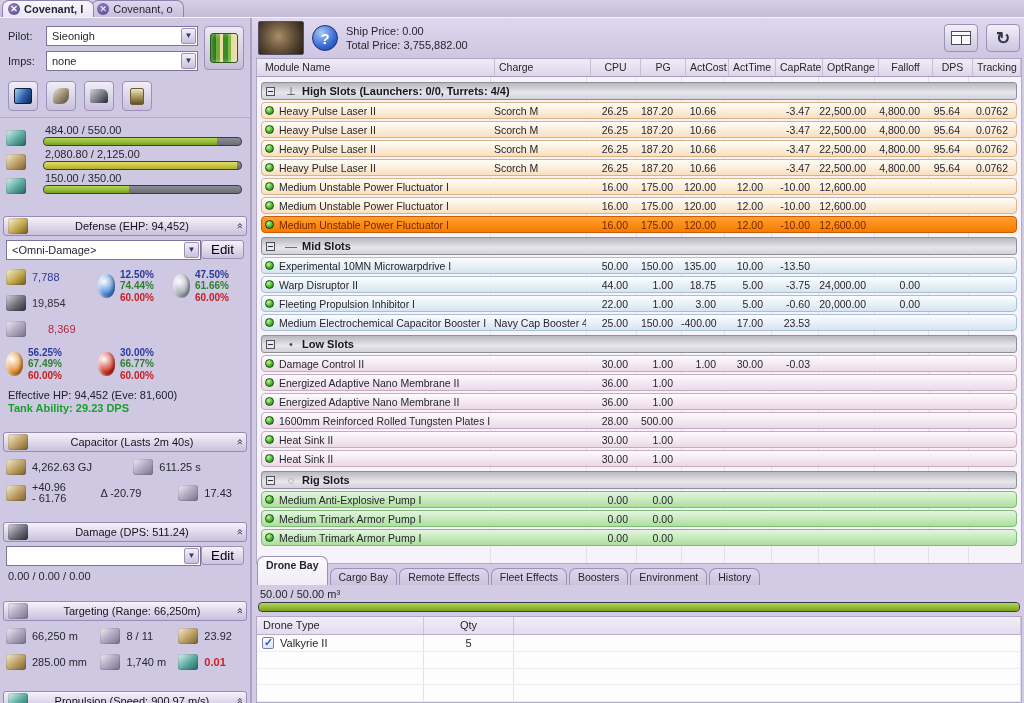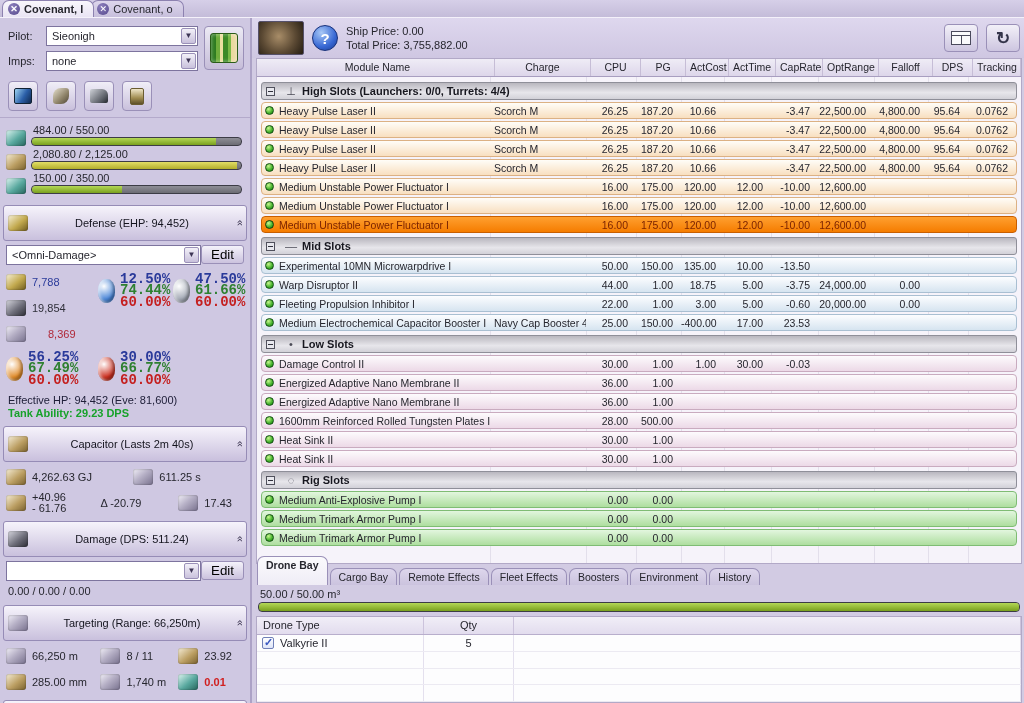--- a/index.html
+++ b/index.html
@@ -37,48 +37,48 @@
     border:1px solid #2a5c18; box-shadow:inset 0 0 4px rgba(255,255,255,.5); }
   .iconrow { display:flex; gap:8px; padding:8px 8px 6px; }
   .tbtn { width:30px; height:30px; border:1px solid #9a90b8; border-radius:4px;
     background:linear-gradient(#f0eef7,#c9c0dc); display:flex; align-items:center; justify-content:center; }
   .ic-screen { width:18px; height:16px; border-radius:2px; border:1px solid #123; background:linear-gradient(120deg,#9fd4f2,#2b5fa8 55%,#102a50); }
   .ic-fly { width:16px; height:16px; border-radius:50% 20% 50% 20%; background:linear-gradient(135deg,#e8e2d0,#8d8268 60%,#4e4636); }
   .ic-turret { width:18px; height:14px; border-radius:2px 6px 2px 2px; background:linear-gradient(135deg,#cfd2d8,#5a5e66 70%,#23262c); }
   .ic-chip { width:14px; height:17px; border-radius:2px; background:linear-gradient(#efe6c8,#a08c50 60%,#5e5028); border:1px solid #6a5c30; }
 
   .bars { border-top:1px solid #b4aacb; padding:4px 8px 4px 6px; }
-  .bar-row { display:flex; align-items:flex-end; gap:5px; margin:2px 0; }
+  .bar-row { display:flex; align-items:flex-end; gap:17px; margin:2px 0; }
   .bar-col { flex:1; }
   .bar-txt { padding-left:2px; margin-bottom:1px; }
   .track { height:9px; border:1px solid #3c3c46; border-radius:4px; background:linear-gradient(#8e8e96,#6c6c74); overflow:hidden; }
   .fill { height:100%; border-radius:3px 0 0 3px; }
 
   .gicon { display:inline-block; width:20px; height:16px; border-radius:3px; flex:0 0 auto;
     background:linear-gradient(140deg,#f2f0f8 0%,#b6b0c6 45%,#766f8c 100%); box-shadow:inset 0 0 2px rgba(0,0,0,.4); }
   .gicon.teal { background:linear-gradient(140deg,#dff6f2,#58a89e 55%,#27645c); }
   .gicon.tan  { background:linear-gradient(140deg,#f6eed8,#bb9e62 55%,#78602e); }
   .gicon.gold { background:linear-gradient(140deg,#f8f2da,#c2a94e 55%,#6e5a1e); }
   .gicon.darkm{ background:linear-gradient(140deg,#d8d8e0,#6e6e7a 55%,#2c2c34); }
 
-  .phead { display:flex; align-items:center; height:36px; margin:5px 3px 2px; padding:0 4px;
+  .phead { display:flex; align-items:center; height:20px; margin:16px 3px 2px; padding:0 4px;
     background:linear-gradient(#f6f3fb,#c9c0dd); border:1px solid #968cb6; border-radius:3px; }
   .phead .ptitle { flex:1; text-align:center; color:#14141e; }
   .chev { display:inline-block; transform:rotate(-90deg); font-size:11px; color:#3a3450; }
 
   .editrow { display:flex; padding:2px 6px; }
   .btn { height:19px; padding:0 9px; border:1px solid #9a90b8; border-radius:3px;
     background:linear-gradient(#f4f2fa,#cbc2de); line-height:17px; }
 
   .defgrid { display:grid; grid-template-columns:92px 1fr 1fr; padding:2px 2px 0 6px; }
   .hpcol { display:flex; flex-direction:column; justify-content:space-around; }
   .hpitem { display:flex; align-items:center; gap:6px; height:26px; }
   .rescell { display:flex; align-items:center; gap:5px; height:44px; }
   .ricon { width:17px; height:24px; border-radius:45%; flex:0 0 auto; box-shadow:inset 2px 0 3px rgba(255,255,255,.55), inset -2px -2px 3px rgba(0,0,0,.35); }
-  .resvals { line-height:11.5px; font-weight:bold; font-size:14px;font-family:Liberation Mono, monospace; }
+  .resvals { line-height:11.5px; font-weight:bold; font-size:10px; }
   .ehp { padding:3px 0 0 8px; color:#20203a; }
   .tank { padding:1px 0 2px 8px; color:#17a22a; font-weight:bold; }
 
   .srow2 { display:grid; grid-template-columns:1.15fr 1fr; padding:2px 6px; }
   .srow3 { display:grid; grid-template-columns:1.15fr 0.95fr 0.8fr; padding:2px 6px; }
   .scell { display:flex; align-items:center; gap:6px; min-height:22px; }
   .two-line { line-height:11px; }
   .red { color:#d02020; font-weight:bold; }
   .plain-row { padding:2px 6px 3px 8px; }
 
@@ -94,21 +94,21 @@
   .spacer { flex:1; }
   .sqbtn { width:34px; height:28px; border:1px solid #9a90b8; border-radius:4px;
     background:linear-gradient(#f2f0f8,#cdc5e0); display:flex; align-items:center; justify-content:center; }
   .colicon { width:20px; height:14px; border:1px solid #4a4a5c; background:#fafafc; position:relative; }
   .colicon i { position:absolute; background:#4a4a5c; }
   .refresh { font-size:17px; font-weight:bold; color:#34344a; line-height:1; }
 
   .modtable { flex:1; margin:0 2px 0 4px; background:#f6f3fa; border:1px solid #b2a9c7; display:flex; flex-direction:column; overflow:hidden; }
   .mgrid { display:grid; grid-template-columns:minmax(0,1fr) 96px 50px 45px 43px 47px 47px 56px 54px 40px 48px; }
   .mhead { height:18px; align-items:center; background:linear-gradient(#efecf6,#ddd6ea); border-bottom:1px solid #a89ec0; font-size:10.5px; }
-  .mhead > div { height:100%; line-height:17px; padding:0 4px; border-right:1px solid #c6bdd6; white-space:nowrap; overflow:hidden;text-align:center; }
+  .mhead > div { height:100%; line-height:17px; padding:0 4px; border-right:1px solid #c6bdd6; white-space:nowrap; overflow:hidden; }
   .mhead .hname { padding-left:8px; }
   .mhead .hnum { text-align:center; }
   .mbody { flex:1; position:relative; overflow:hidden; padding-top:1px; }
   .guide { position:absolute; top:0; bottom:0; width:1px; background:rgba(90,80,130,.12); }
 
   .sechdr { position:relative; z-index:1; display:flex; align-items:center; height:18px; margin:4px 4px 2px;
     background:linear-gradient(#b9b7bf,#e7e6eb 60%,#d2d1d8); border:1px solid #8f8f99; border-radius:3px;
     font-weight:bold; color:#17171f; font-size:11px; }
   .collapse { width:9px; height:9px; border:1px solid #50505c; background:#e8e8ee; margin:0 5px 0 4px;
     position:relative; flex:0 0 auto; }

